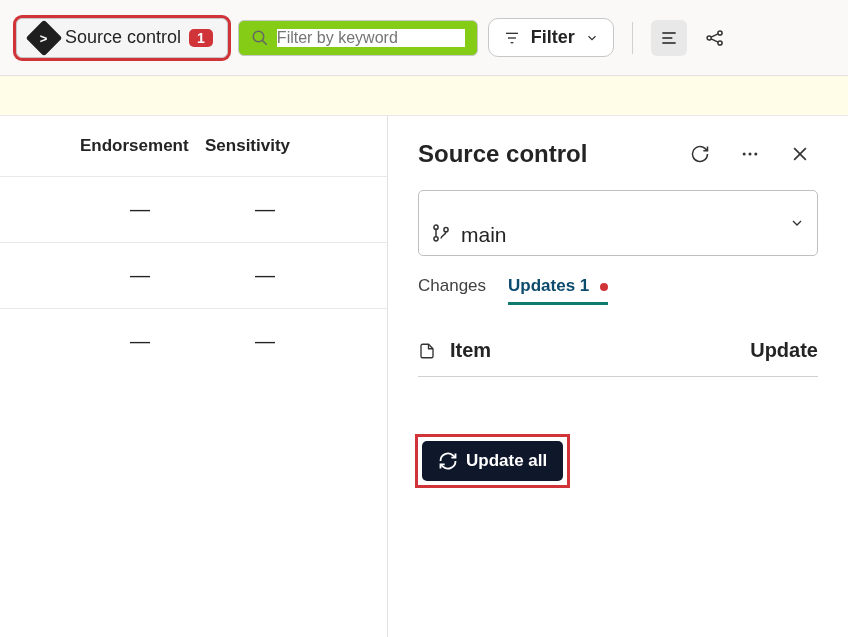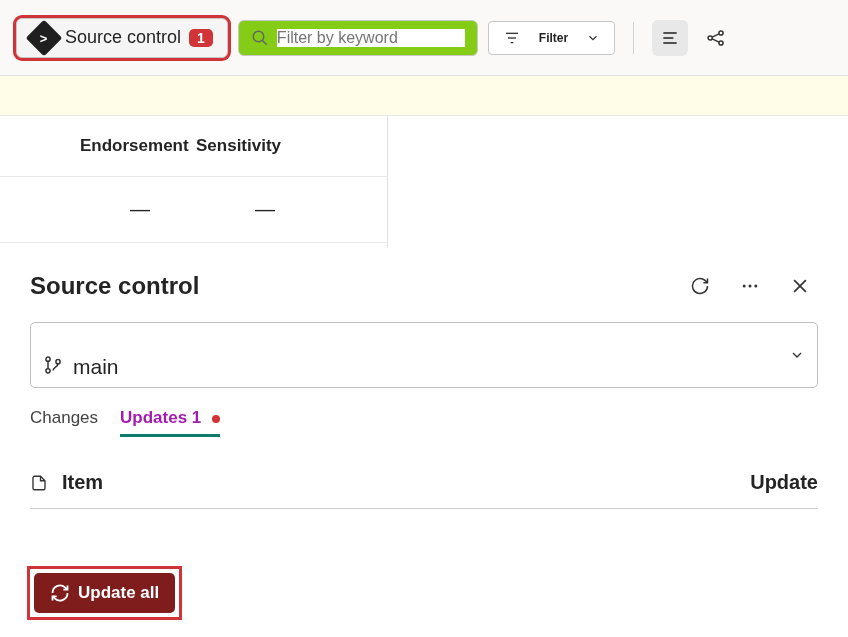--- a/index.html
+++ b/index.html
@@ -75,26 +75,26 @@
     }
     .search-box input {
       border: none;
       outline: none;
       font-size: 16px;
       width: 100%;
     }
     .filter-btn {
       display: flex;
       align-items: center;
-      gap: 18px;
+      gap: 10px;
       border: 1px solid #c7c7c7;
-      border-radius: 4px;
+      border-radius: 10px;
       padding: 8px 14px;
       background: #fff;
-      font-size: 12px;
+      font-size: 18px;
       font-weight: 600;
       cursor: pointer;
     }
     .toolbar-divider {
       width: 1px;
       height: 32px;
       background: #d0d0d0;
       margin: 0 8px;
     }
     .icon-btn {
@@ -111,41 +111,40 @@
     }
     .notification-bar {
       background: #fffde7;
       height: 40px;
       border-bottom: 1px solid #e8e8e8;
     }
     
     .main {
       display: flex;
       height: calc(637px - 76px - 40px);
-      flex-direction: column;
     }
     .left-pane {
       width: 388px;
       border-right: 1px solid #e0e0e0;
       overflow: hidden;
     }
     .table-header {
       display: flex;
       padding: 20px 0;
     }
     .th {
       font-size: 17px;
       font-weight: 600;
     }
     .th-endorsement {
       width: 180px;
       padding-left: 80px;
     }
     .th-sensitivity {
-      padding-left: 16px;
+      padding-left: 25px;
     }
     .row {
       display: flex;
       height: 66px;
       align-items: center;
       border-top: 1px solid #e8e8e8;
     }
     .cell {
       color: #242424;
       font-size: 20px;
@@ -201,21 +200,21 @@
       font-size: 17px;
     }
     .tab {
       cursor: pointer;
       padding-bottom: 6px;
       color: #424242;
     }
     .tab.active {
       font-weight: 600;
       border-bottom: 3px solid #0f7b6c;
-      color: #a21caf;
+      color: #0c4a6e;
     }
     .tab .dot {
       width: 8px;
       height: 8px;
       background: #d13438;
       border-radius: 50%;
       display: inline-block;
       margin-left: 6px;
       vertical-align: middle;
     }
@@ -264,21 +263,21 @@
     .update-all-btn-wrap {
       display: inline-block;
       box-shadow: 0 0 0 3px #d13438;
       padding: 4px;
       margin-top: 60px;
     }
     .update-all-btn {
       display: flex;
       align-items: center;
       gap: 8px;
-      background: #7f1d1d;
+      background: #0f172a;
       color: #fff;
       border: none;
       border-radius: 5px;
       padding: 10px 16px;
       font-size: 17px;
       font-weight: 600;
       cursor: pointer;
     }
     svg {
       flex-shrink: 0;

